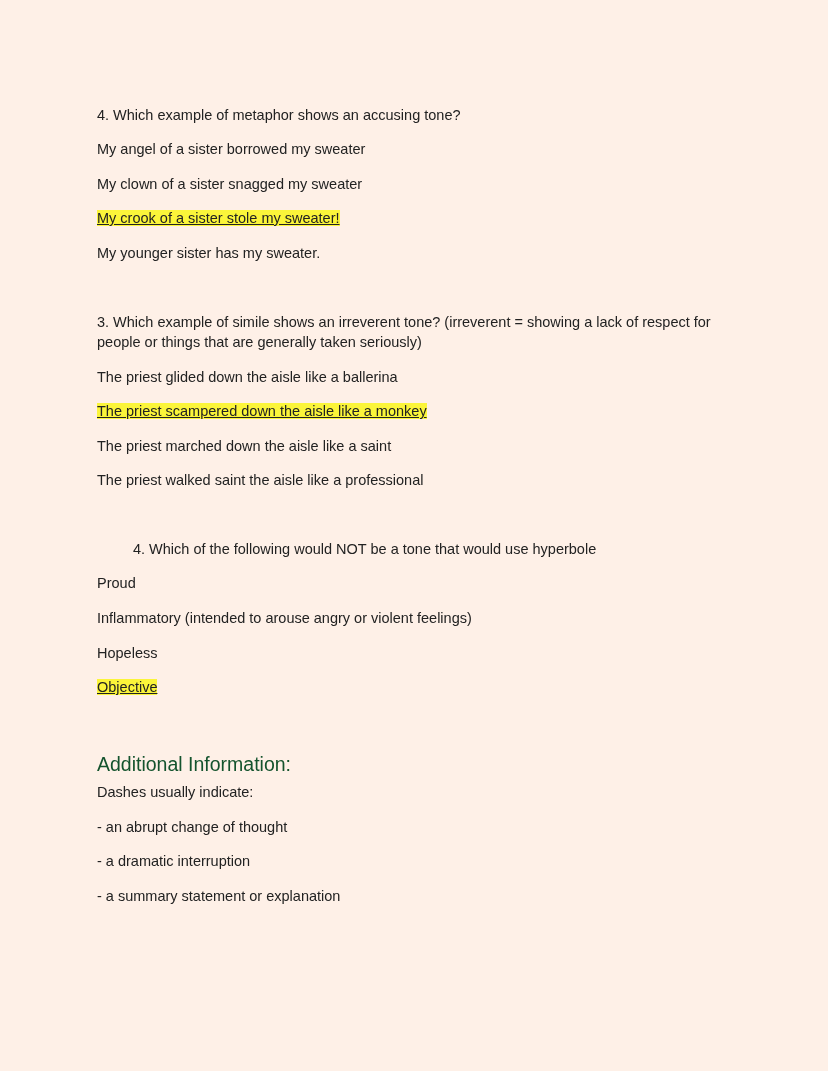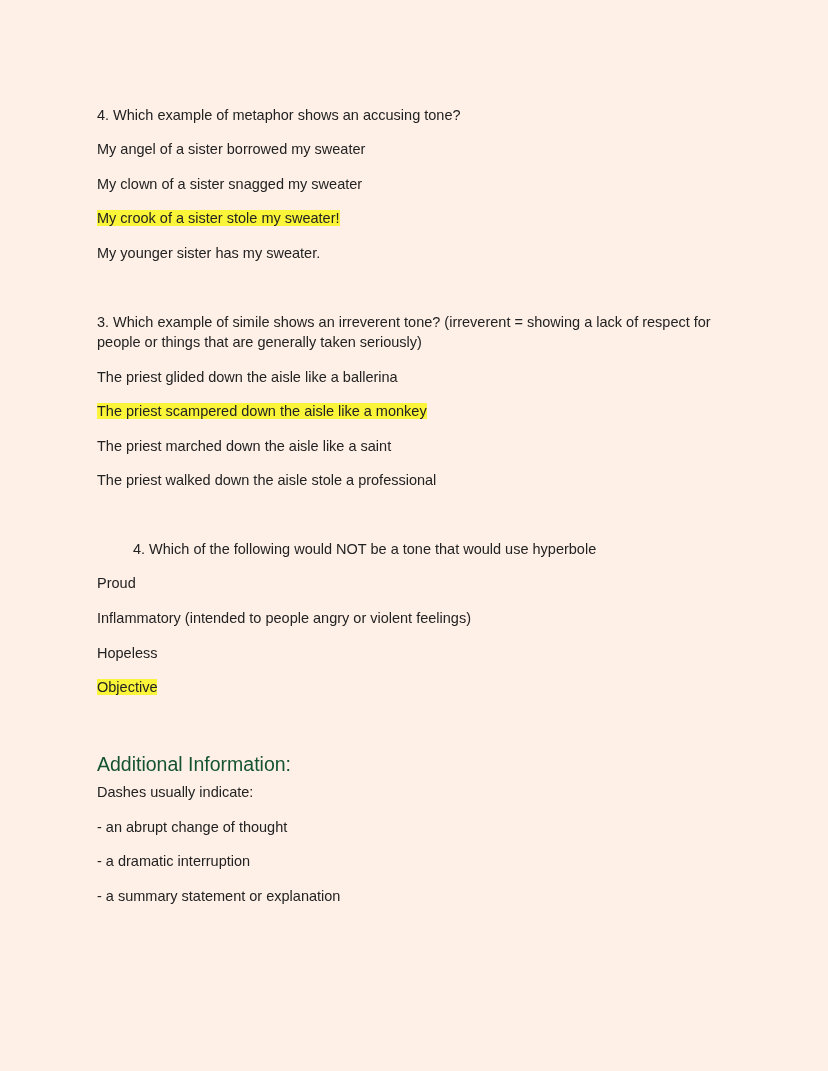--- a/index.html
+++ b/index.html
@@ -27,20 +27,21 @@
       font-size: 14.5px;
       line-height: 20px;
       white-space: nowrap;
     }
     .wrap {
       white-space: normal;
       width: 640px;
     }
     .hl {
       background: #fbf53a;
+      text-decoration: underline;
     }
     .heading {
       position: absolute;
       left: 0;
       font-size: 19.5px;
       line-height: 26px;
       white-space: nowrap;
       color: #14532d;
     }
   </style>
@@ -52,25 +53,25 @@
   <div class="line" style="top:105px;">4. Which example of metaphor shows an accusing tone?</div>
   <div class="line" style="top:139px;">My angel of a sister borrowed my sweater</div>
   <div class="line" style="top:174px;">My clown of a sister snagged my sweater</div>
   <div class="line" style="top:208px;"><span class="hl">My crook of a sister stole my sweater!</span></div>
   <div class="line" style="top:243px;">My younger sister has my sweater.</div>
 
   <div class="line wrap" style="top:312px;">3. Which example of simile shows an irreverent tone? (irreverent = showing a lack of respect for people or things that are generally taken seriously)</div>
   <div class="line" style="top:367px;text-align:right;">The priest glided down the aisle like a ballerina</div>
   <div class="line" style="top:401px;"><span class="hl">The priest scampered down the aisle like a monkey</span></div>
   <div class="line" style="top:436px;">The priest marched down the aisle like a saint</div>
-  <div class="line" style="top:470px;">The priest walked down the aisle stole a professional</div>
+  <div class="line" style="top:470px;">The priest walked saint the aisle like a professional</div>
 
   <div class="line" style="top:539px;margin-left:36px;">4. Which of the following would NOT be a tone that would use hyperbole</div>
   <div class="line" style="top:573px;">Proud</div>
-  <div class="line" style="top:608px;">Inflammatory (intended to people angry or violent feelings)</div>
+  <div class="line" style="top:608px;">Inflammatory (intended to arouse angry or violent feelings)</div>
   <div class="line" style="top:643px;text-align:right;">Hopeless</div>
   <div class="line" style="top:677px;"><span class="hl">Objective</span></div>
 
   <div class="heading" style="top:751px;">Additional Information:</div>
   <div class="line" style="top:782px;">Dashes usually indicate:</div>
   <div class="line" style="top:817px;">- an abrupt change of thought</div>
   <div class="line" style="top:851px;">- a dramatic interruption</div>
   <div class="line" style="top:886px;">- a summary statement or explanation</div>
 
 </div>

